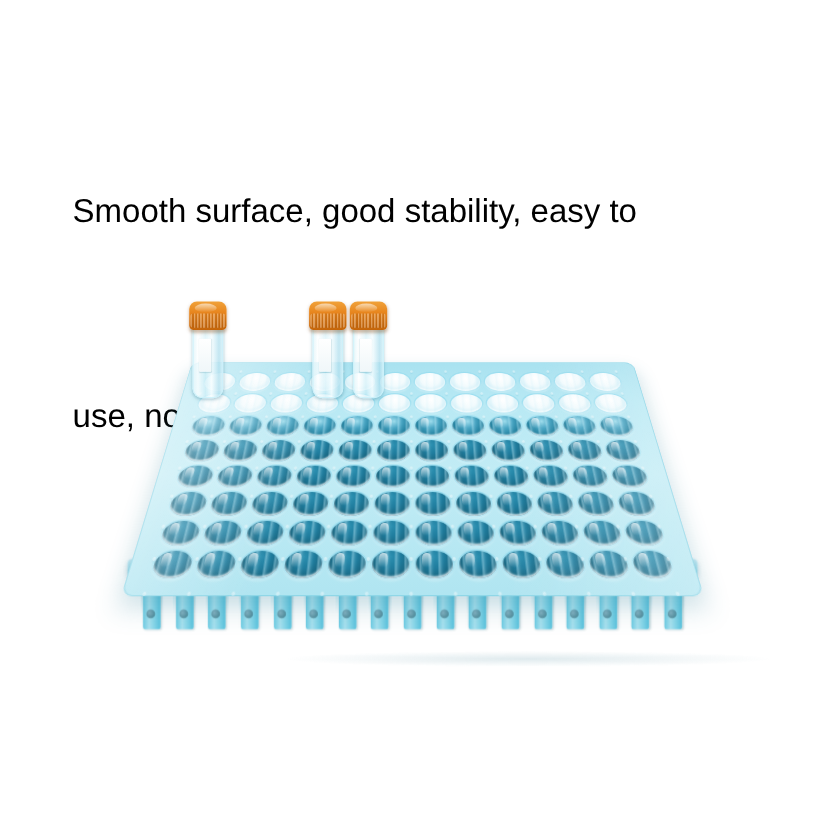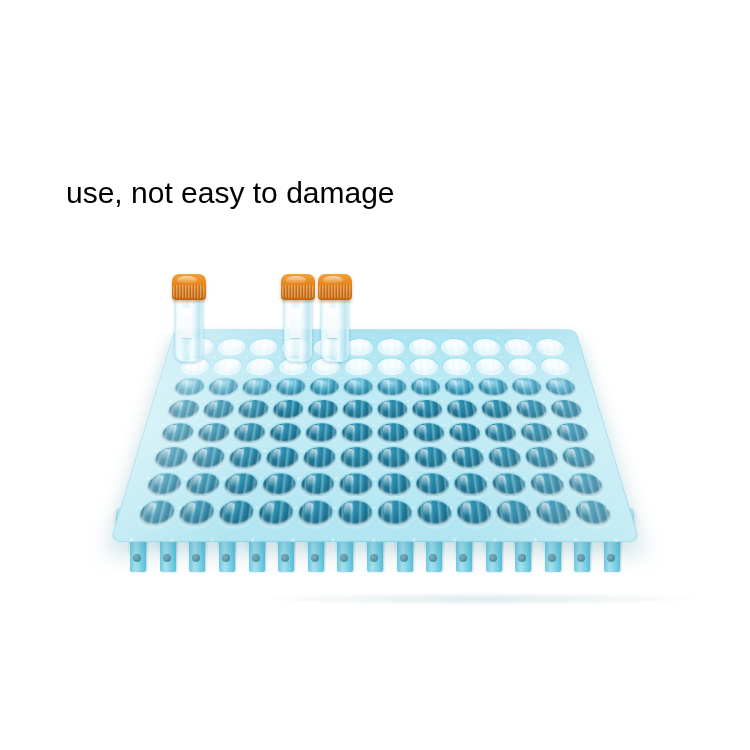--- a/index.html
+++ b/index.html
@@ -339,20 +339,21 @@
     border-radius: 50%;
     background: radial-gradient(ellipse at 50% 50%, rgba(110,160,175,.22), rgba(255,255,255,0) 72%);
   }
 </style>
 </head>
 <body>
 
 <div id="page">
 
   <div class="headline">
+    <span class="headline-line">Smooth surface, good stability, easy to</span>
     <span class="headline-line">use, not easy to damage</span>
   </div>
 
   <div id="product-photo">
 
     <div class="rack-stage">
 
       <div class="rack-shadow"></div>
 
       <div class="rack-base">

